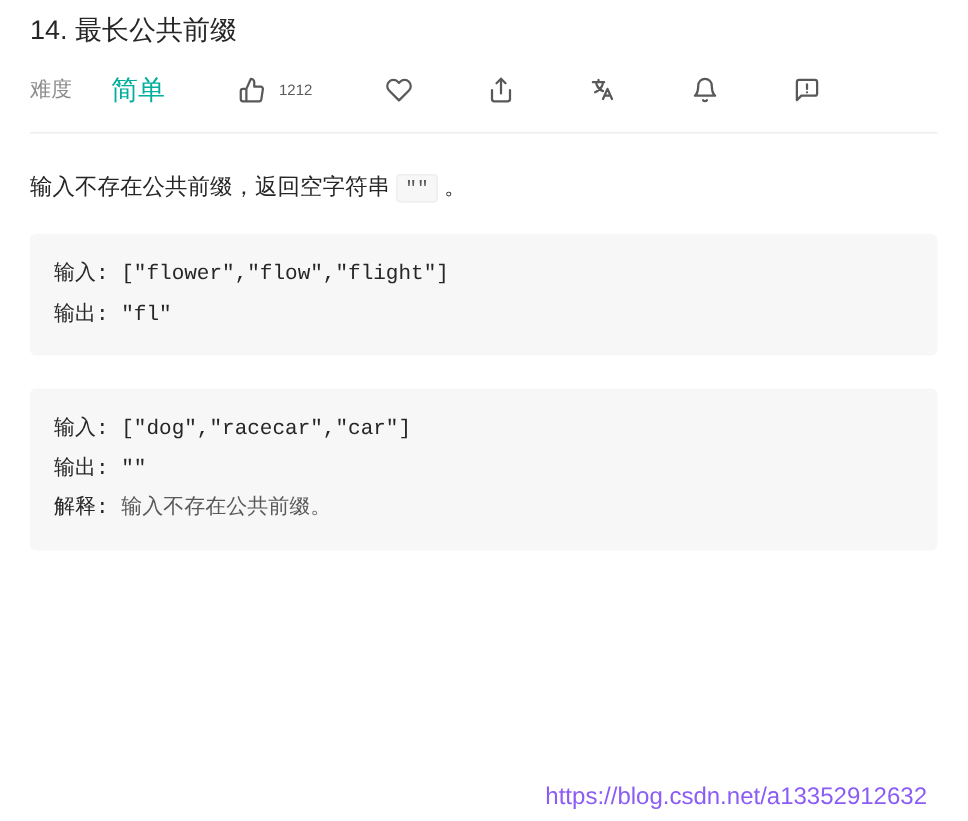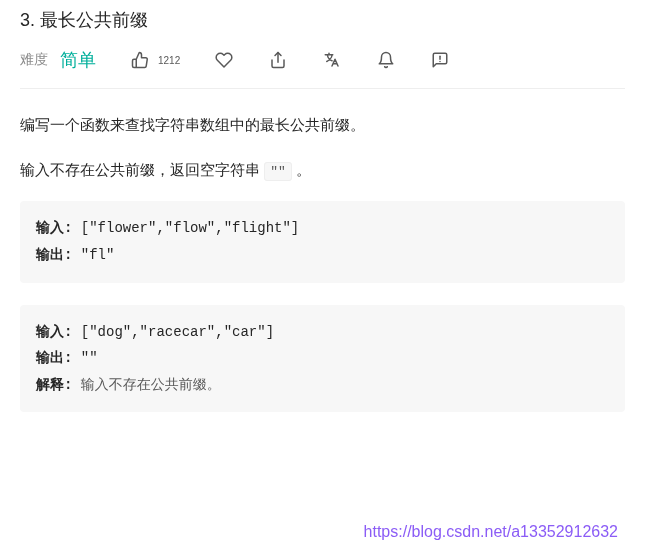--- a/index.html
+++ b/index.html
@@ -12,21 +12,21 @@
     }
     .title {
       font-size: 18px;
       font-weight: 500;
       color: #262626;
       padding: 8px 0 16px 0;
     }
     .meta-row {
       display: flex;
       align-items: center;
-      gap: 34px;
+      gap: 48px;
       padding-bottom: 16px;
       border-bottom: 1px solid #eee;
     }
     .difficulty-label {
       color: #8c8c8c;
       font-size: 14px;
     }
     .difficulty-value {
       color: #00af9b;
       font-size: 18px;
@@ -75,35 +75,35 @@
       background: #f7f7f7;
       border-radius: 4px;
       padding: 14px 16px;
       font-family: "SFMono-Regular", Consolas, "Liberation Mono", Menlo, monospace;
       font-size: 14px;
       line-height: 1.9;
       color: #262626;
       margin-bottom: 22px;
       white-space: pre-wrap;
     }
-    .code-block .label { font-weight: 700; }
+    .code-block .label { font-weight: 400; }
     .code-block .grey { color: #595959; }
     .watermark {
       position: fixed;
       right: 27px;
       bottom: 6px;
       color: #8b5cf6;
       font-size: 16px;
       pointer-events: none;
     }
   </style>
 </head>
 <body>
 
-<div class="title">3. 最长公共前缀</div>
+<div class="title">14. 最长公共前缀</div>
 
 <div class="meta-row">
   <span class="difficulty-label">难度</span>
   <span class="difficulty-value">简单</span>
   <span class="likes">
     <span class="icon-btn">
       <svg viewBox="0 0 24 24" fill="none" stroke="currentColor" stroke-width="2" stroke-linecap="round" stroke-linejoin="round">
           <path d="M14 9V5a3 3 0 0 0-3-3l-4 9v11h11.28a2 2 0 0 0 2-1.7l1.38-9a2 2 0 0 0-2-2.3zM7 22H4a2 2 0 0 1-2-2v-7a2 2 0 0 1 2-2h3"></path>
         </svg>
     </span>
@@ -136,21 +136,20 @@
   <span class="icon-btn">
     <svg viewBox="0 0 24 24" fill="none" stroke="currentColor" stroke-width="2" stroke-linecap="round" stroke-linejoin="round">
         <path d="M21 15a2 2 0 0 1-2 2H7l-4 4V5a2 2 0 0 1 2-2h14a2 2 0 0 1 2 2z"></path>
         <line x1="12" y1="7" x2="12" y2="11"></line>
         <line x1="12" y1="14" x2="12" y2="14.01"></line>
       </svg>
   </span>
 </div>
 
 <div class="content">
-  <p>编写一个函数来查找字符串数组中的最长公共前缀。</p>
   <p>
     <span>输入不存在公共前缀，返回空字符串 </span><code class="inline-code">""</code><span> 。</span>
   </p>
 
   <div class="code-block"><span class="label">输入: </span><span>["flower","flow","flight"]</span>
 <span class="label">输出: </span><span>"fl"</span></div>
 
   <div class="code-block"><span class="label">输入: </span><span>["dog","racecar","car"]</span>
 <span class="label">输出: </span><span>""</span>
 <span class="label">解释: </span><span class="grey">输入不存在公共前缀。</span></div>

